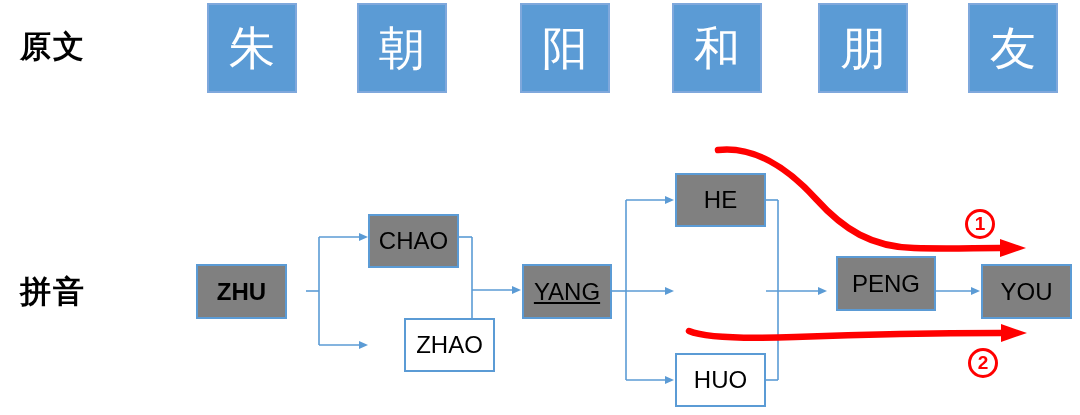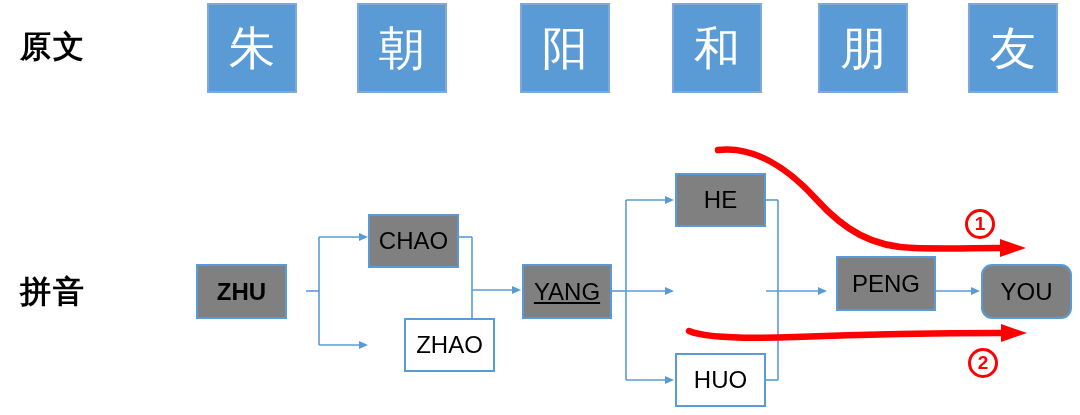--- a/index.html
+++ b/index.html
@@ -152,18 +152,18 @@
     </g>
   </svg>
 
   <div class="node node-gray" style="left:196px; top:264px;font-weight:bold;">ZHU</div>
   <div class="node node-gray" style="left:368px; top:214px; height:54px;">CHAO</div>
   <div class="node node-white" style="left:368px; top:318px; height:54px;margin-left:36px;">ZHAO</div>
   <div class="node node-gray" style="left:522px; top:264px; width:90px;text-decoration:underline;">YANG</div>
   <div class="node node-gray" style="left:675px; top:173px; height:54px;">HE</div>
   <div class="node node-white" style="left:675px; top:353px; height:54px;">HUO</div>
   <div class="node node-gray" style="left:828px; top:256px; width:100px;margin-left:8px;">PENG</div>
-  <div class="node node-gray" style="left:981px; top:264px;border-radius:11px;">YOU</div>
+  <div class="node node-gray" style="left:981px; top:264px;">YOU</div>
 
   <div class="circled-num" style="left:965px; top:209px;">1</div>
   <div class="circled-num" style="left:968px; top:348px;">2</div>
 
 </div>
 
 </body></html>

